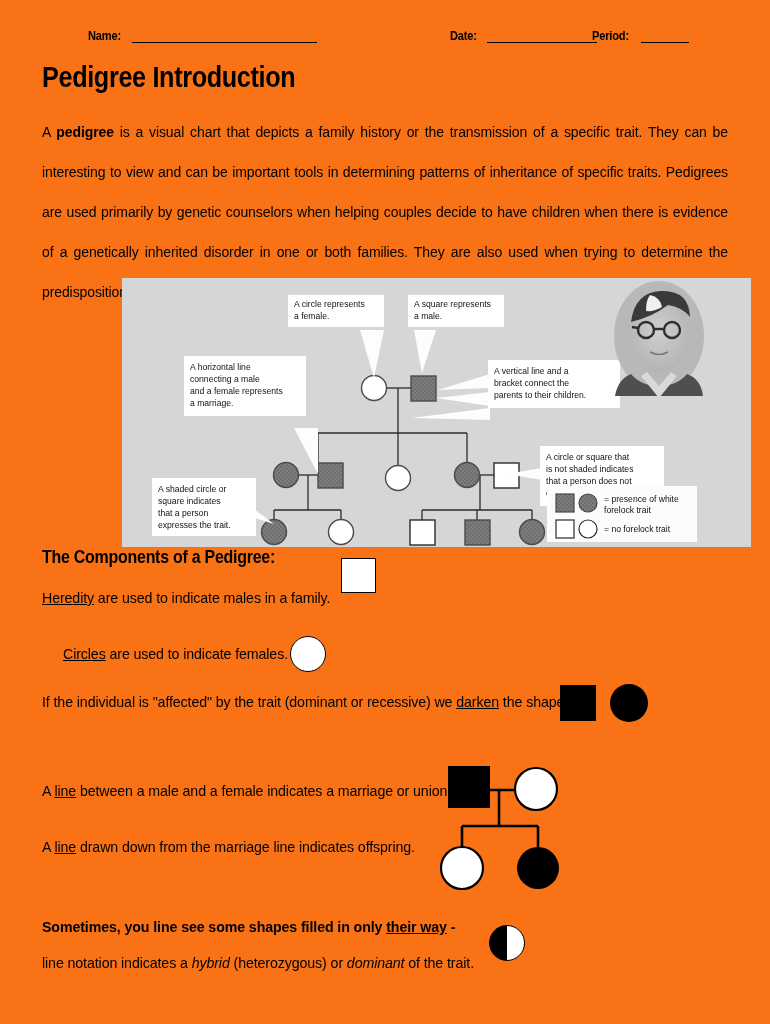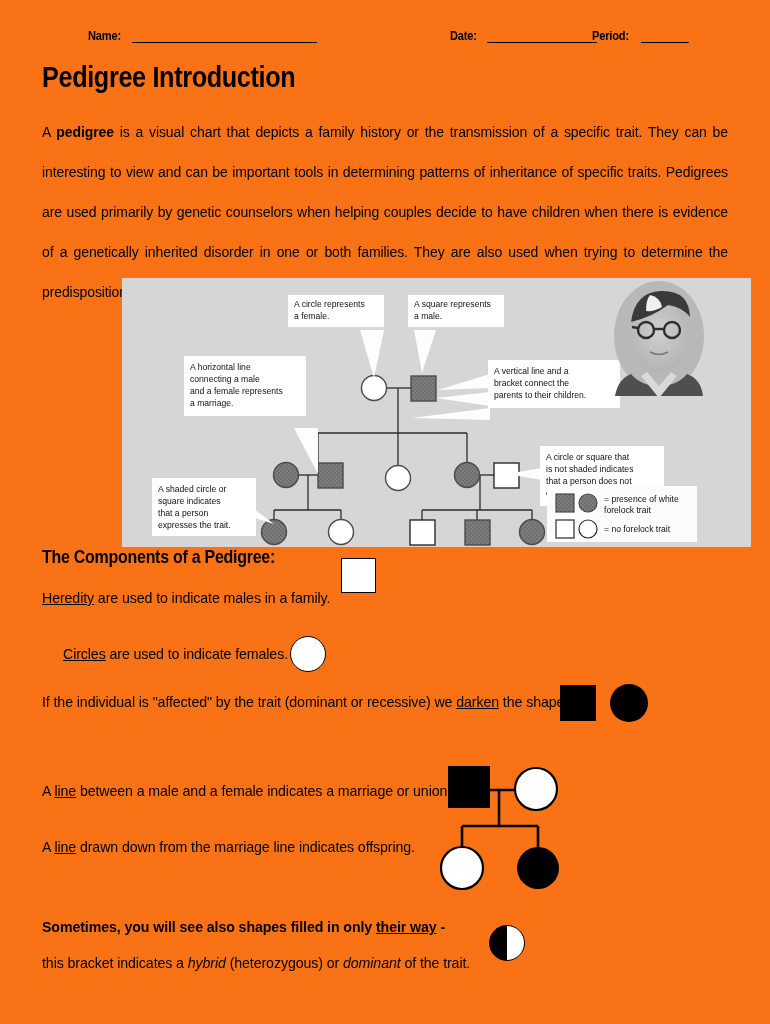--- a/index.html
+++ b/index.html
@@ -275,25 +275,25 @@
 
   <div class="line" id="line-marriage">
     <span>A </span><u>line</u><span> between a male and a female indicates a marriage or union.</span>
   </div>
 
   <div class="line" id="line-offspring">
     <span>A </span><u>line</u><span> drawn down from the marriage line indicates offspring.</span>
   </div>
 
   <div class="line" id="line-half1">
-    <span>Sometimes, you will see also shapes filled in only </span><u>their way</u><span> -</span>
+    <span>Sometimes, you line see some shapes filled in only </span><u>their way</u><span> -</span>
   </div>
 
   <div class="line" id="line-half2">
-    <span>this bracket indicates a </span><i>hybrid</i><span> (heterozygous) or </span><i>dominant</i><span> of the trait.</span>
+    <span>line notation indicates a </span><i>hybrid</i><span> (heterozygous) or </span><i>dominant</i><span> of the trait.</span>
   </div>
 
   <div class="shape" id="shape-square-open"></div>
   <div class="shape" id="shape-circle-open"></div>
   <div class="shape" id="shape-square-filled"></div>
   <div class="shape" id="shape-circle-filled"></div>
   <div class="shape" id="shape-circle-half"></div>
 
   <div class="mini">
     <svg width="140" height="130" viewBox="0 0 140 130">

